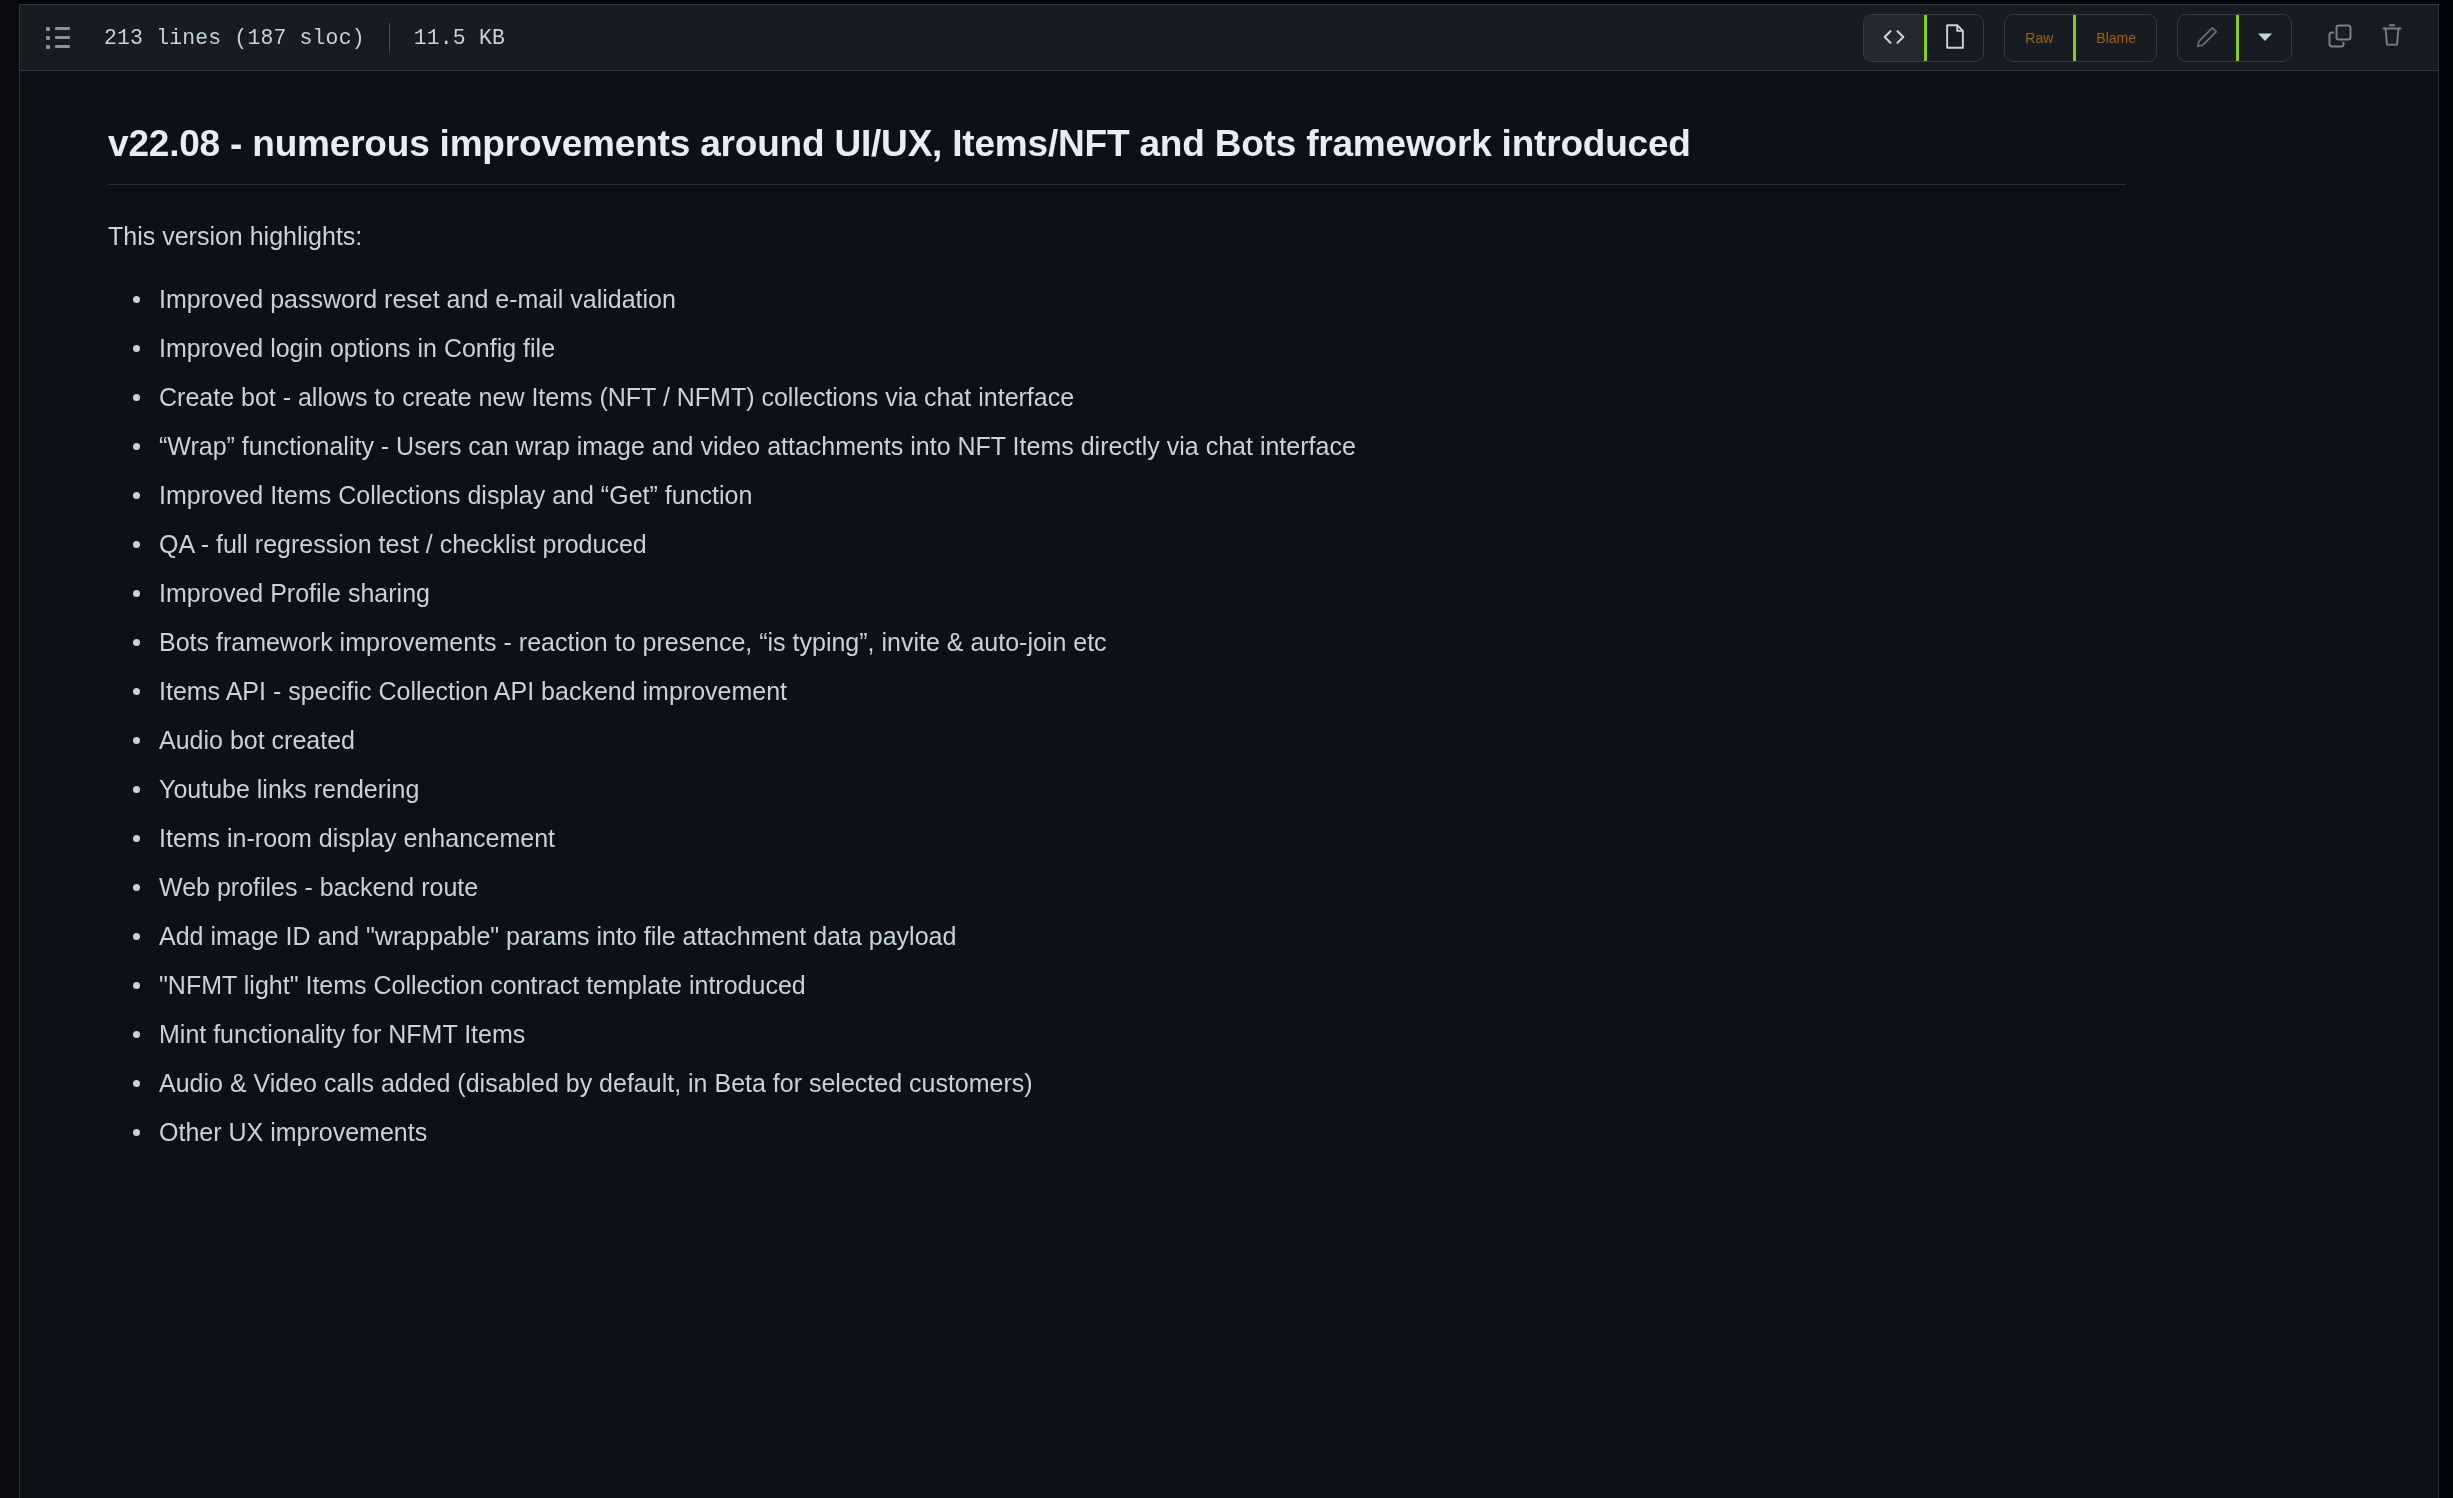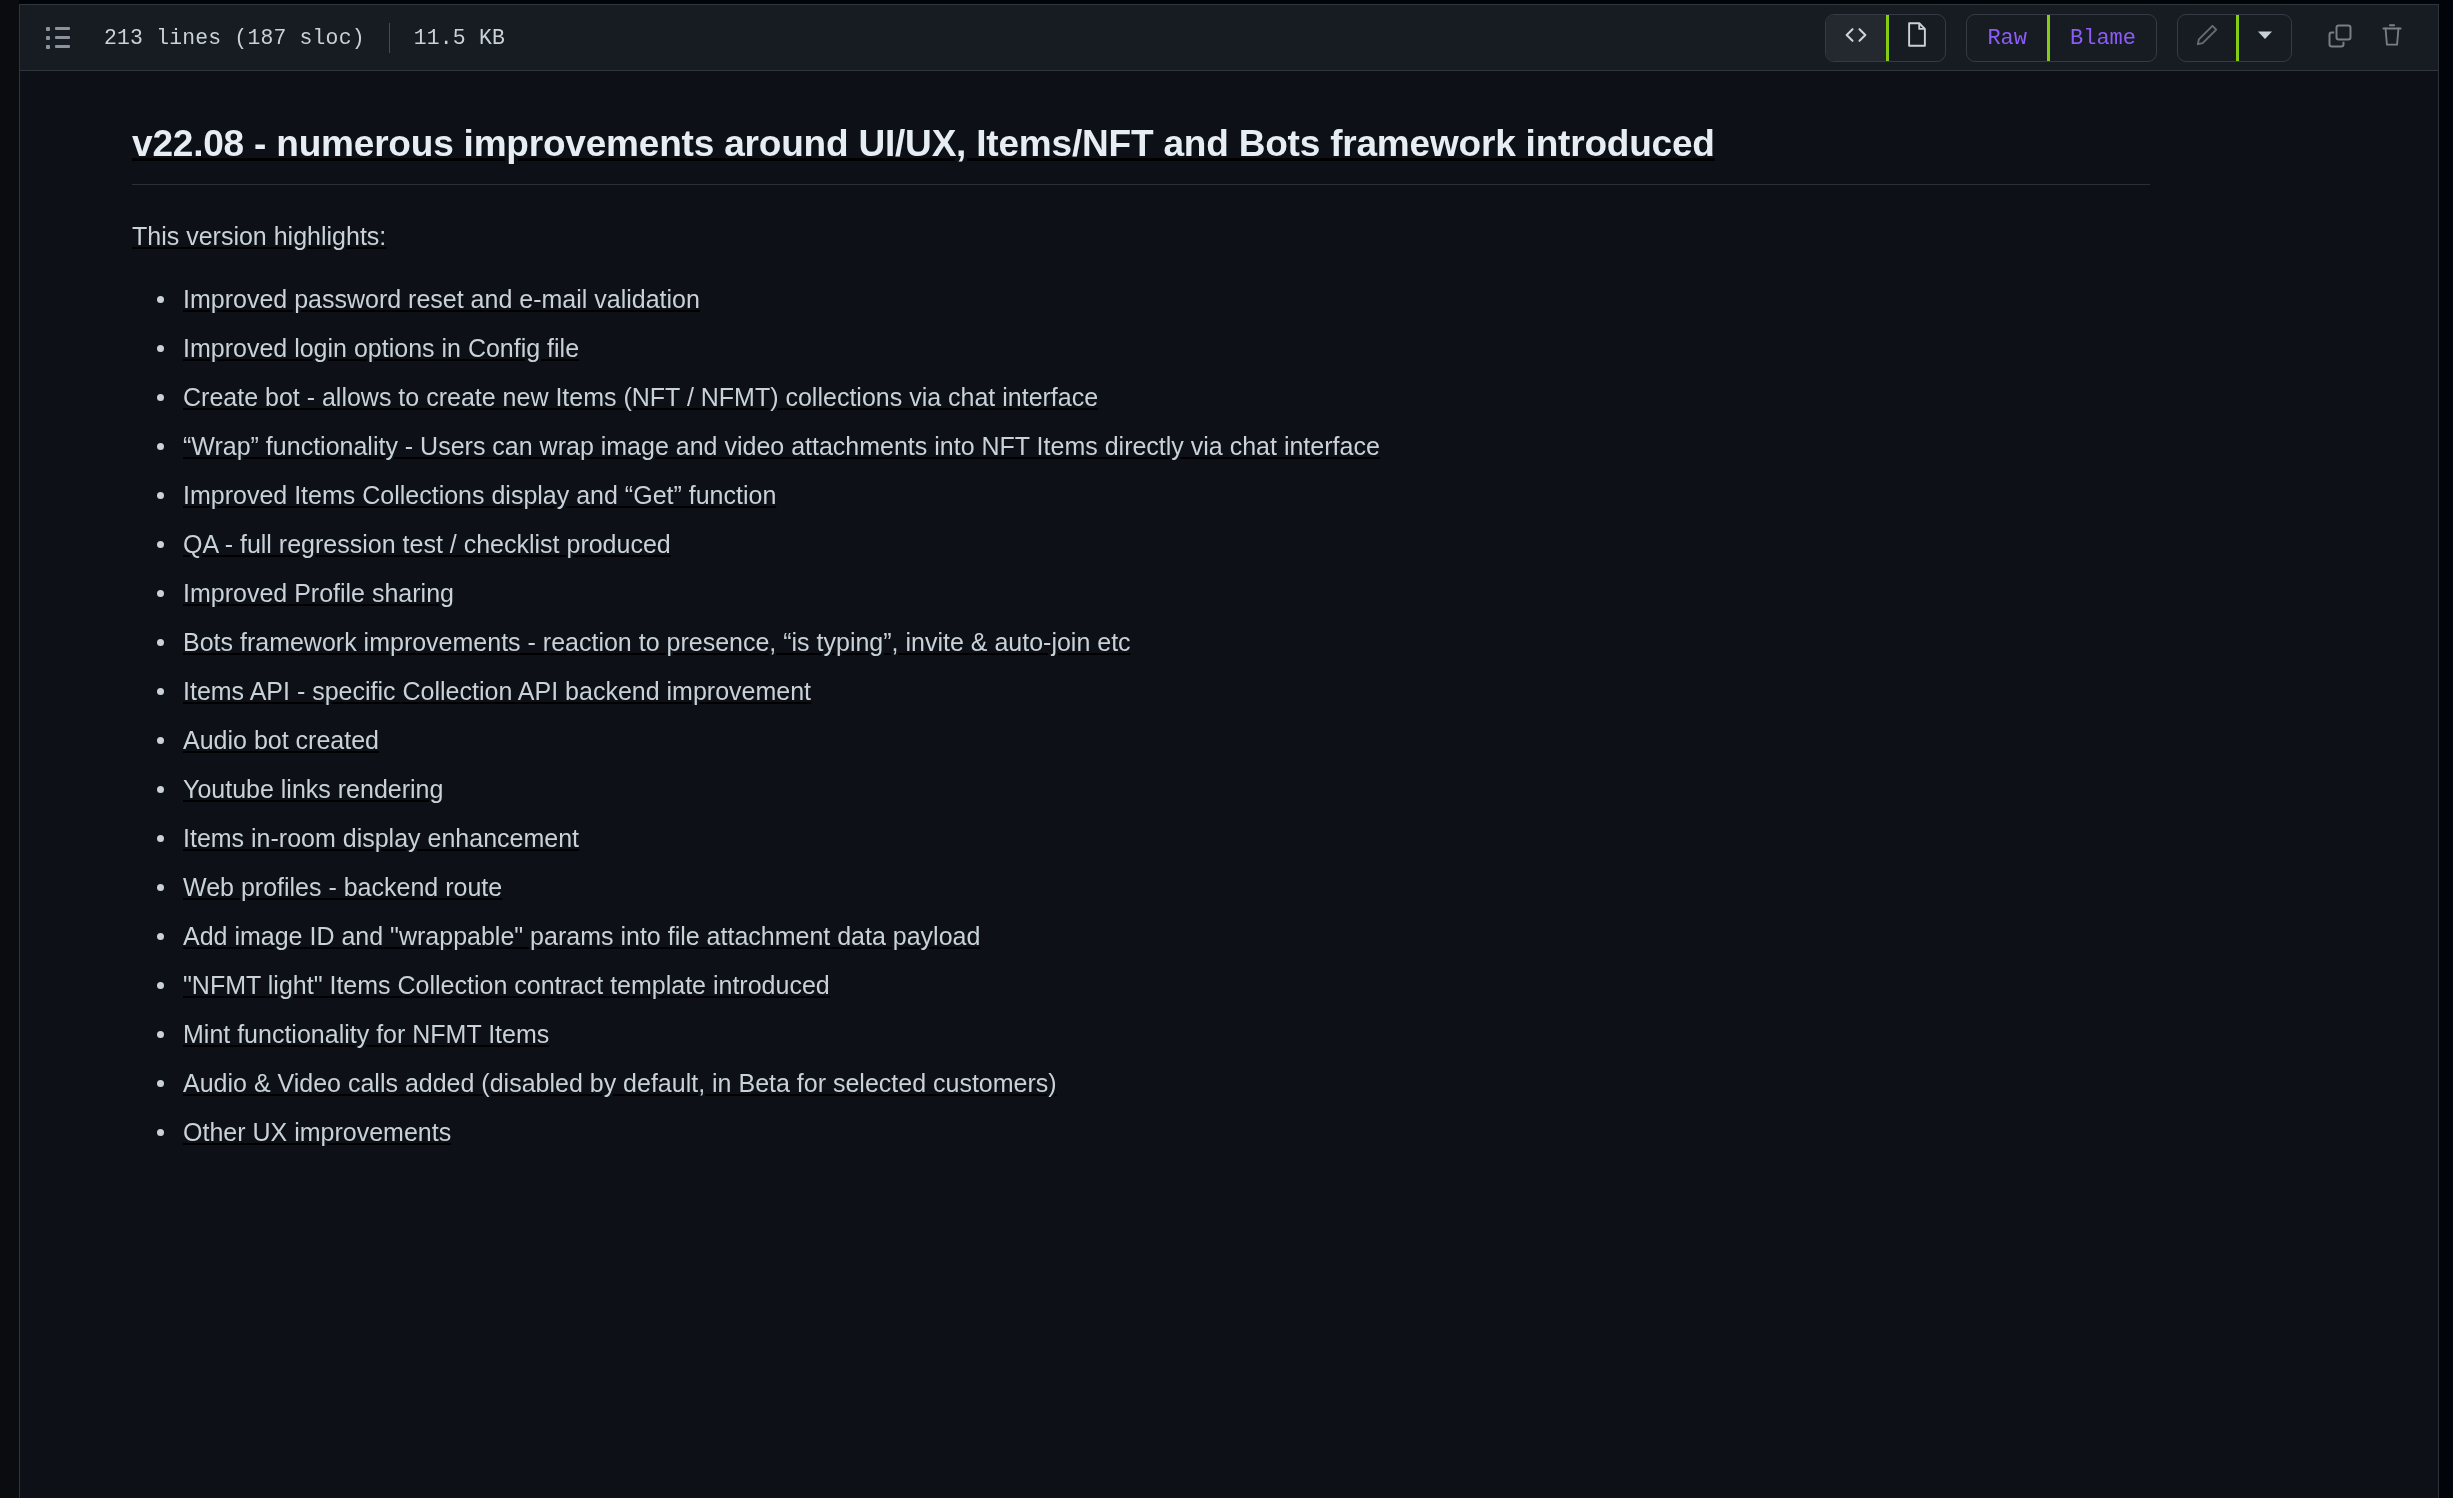--- a/index.html
+++ b/index.html
@@ -127,23 +127,23 @@
   }
   .btn-group > .gbtn + .gbtn {
     border-left: 3px solid #84cc16;
   }
   .gbtn {
     display: flex;
     align-items: center;
     justify-content: center;
     padding: 0 20px;
     background: transparent;
-    color: #8b5cf6;
-    font-size: 22px;
-    font-family: Liberation Mono, monospace;
+    color: #a16207;
+    font-size: 14px;
+    font-family: Liberation Sans, sans-serif;
     cursor: pointer;
     box-sizing: border-box;
     min-width: 46px;
   }
   .gbtn.selected {
     background: #24282f;
   }
   .gbtn.icon-only {
     padding: 0 16px;
   }
@@ -159,23 +159,22 @@
     margin-left: 4px;
   }
   .plain-icon-btn.dim svg { opacity: 0.55; }
 
   
   .markdown-body {
     padding: 50px 0 0 0;
     box-sizing: border-box;
   }
   .md-inner {
-    margin-left: 112px;
+    margin-left: 88px;
     width: 2018px;
-    text-decoration: underline;
   }
 
   h1.md-title {
     margin: 0 0 0 0;
     padding-bottom: 17px;
     border-bottom: 1px solid #2b3038;
     font-size: 37px;
     line-height: 1.25;
     font-weight: bold;
     color: #e6edf3;

